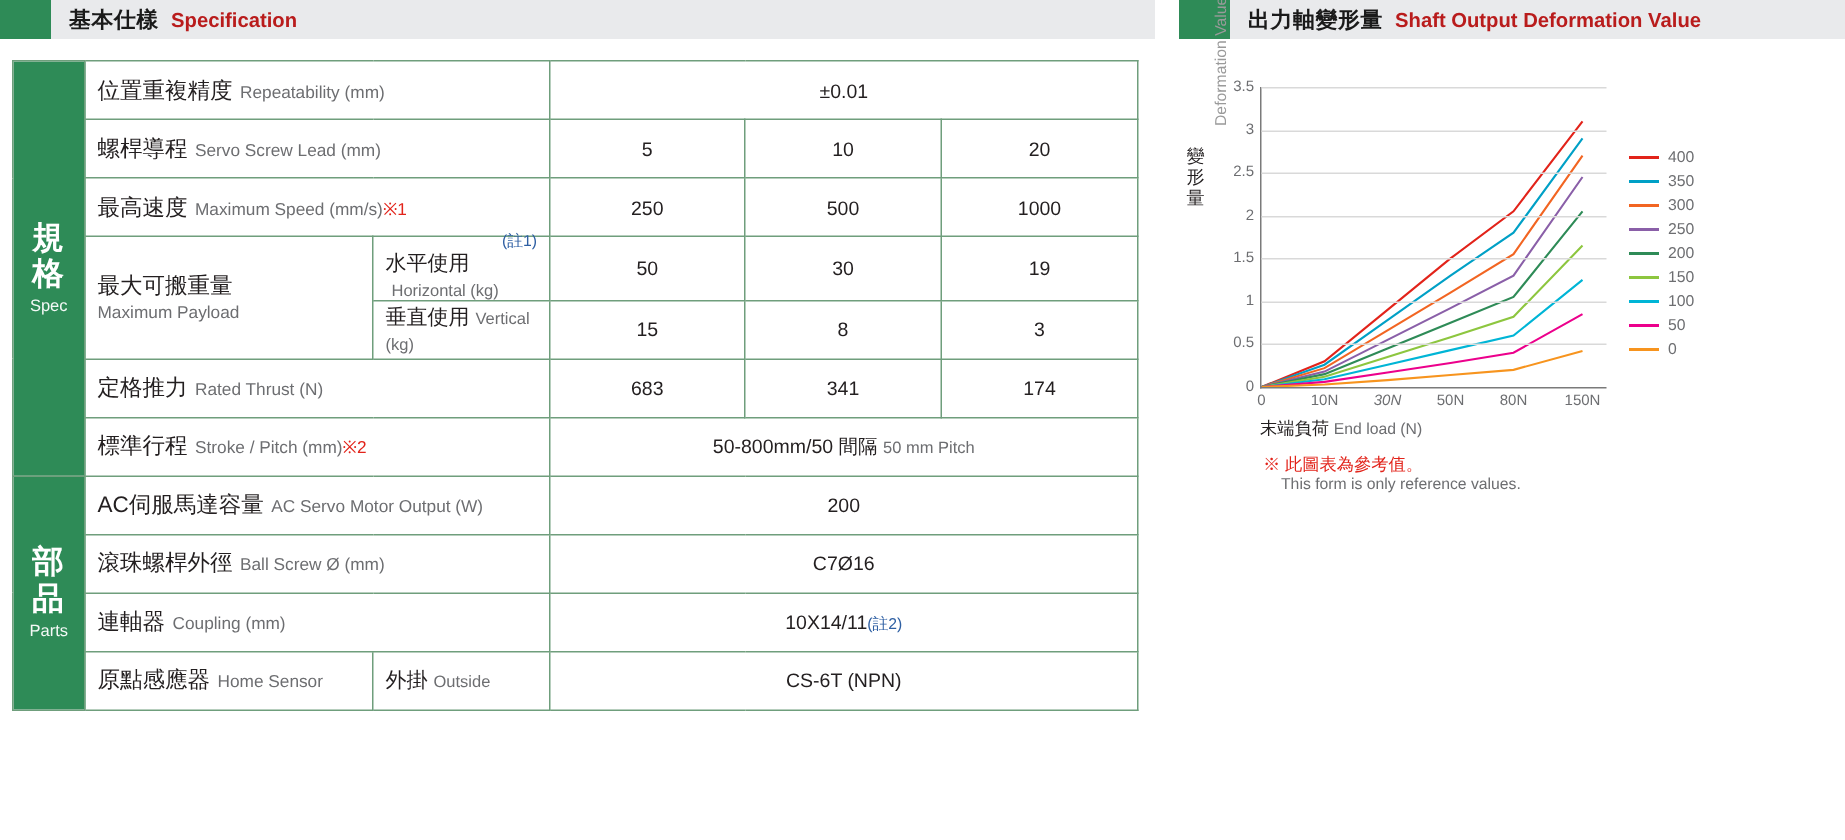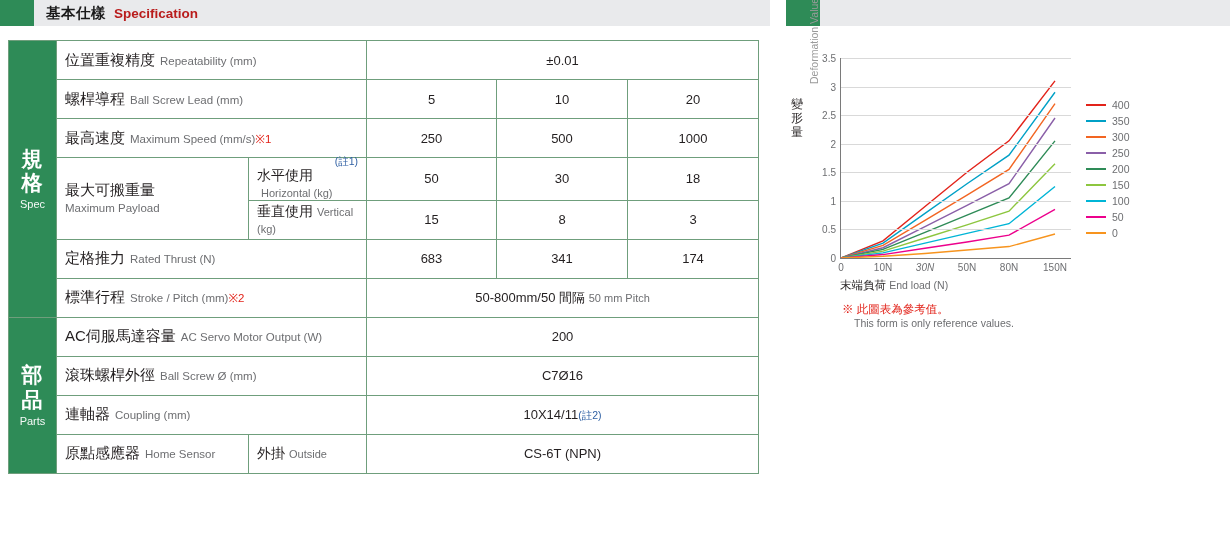--- a/index.html
+++ b/index.html
@@ -171,21 +171,21 @@
           <span class="sm">Spec</span>
         </td>
         <td class="label" colspan="2">
           <span class="jp">位置重複精度</span><span class="en">Repeatability (mm)</span>
         </td>
         <td class="val" colspan="3">±0.01</td>
       </tr>
 
       <tr>
         <td class="label" colspan="2">
-          <span class="jp">螺桿導程</span><span class="en">Ball Screw Lead (mm)</span>
+          <span class="jp">螺桿導程</span><span class="en">Servo Screw Lead (mm)</span>
         </td>
         <td class="val">5</td>
         <td class="val">10</td>
         <td class="val">20</td>
       </tr>
 
       <tr>
         <td class="label" colspan="2">
           <span class="jp">最高速度</span><span class="en">Maximum Speed (mm/s)</span><span class="note-red">※1</span>
         </td>
@@ -198,21 +198,21 @@
         <td class="label" rowspan="2">
           <div><span class="jp">最大可搬重量</span></div>
           <div><span class="en" style="margin-left:0">Maximum Payload</span></div>
         </td>
         <td class="sublabel">
           <span class="note-sup">(註1)</span>
           <span class="jp">水平使用</span><span class="en">Horizontal (kg)</span>
         </td>
         <td class="val">50</td>
         <td class="val">30</td>
-        <td class="val">18</td>
+        <td class="val">19</td>
       </tr>
 
       <tr>
         <td class="sublabel">
           <span class="jp">垂直使用</span><span class="en">Vertical (kg)</span>
         </td>
         <td class="val">15</td>
         <td class="val">8</td>
         <td class="val">3</td>
       </tr>
@@ -273,20 +273,24 @@
         <td class="val" colspan="3">CS-6T (NPN)</td>
       </tr>
     </tbody>
   </table>
 </div>
 
 <div id="right-panel">
 
   <div class="section-header">
     <span class="swatch"></span>
+    <span class="titles">
+      <span class="jp">出力軸變形量</span>
+      <span class="en">Shaft Output Deformation Value</span>
+    </span>
   </div>
 
   <div id="chart-area">
     <div id="ylabel-vert">變形量</div>
     <div id="ylabel-en">Deformation Value (mm)</div>
 
     <div id="plot">
       <svg id="chart-svg" width="230" height="200" viewBox="0 0 230 200" preserveAspectRatio="none" style="position:absolute;left:0;top:0;">
           <polyline points="0,200 42,182.85714285714286 84,148.57142857142856 126,114.28571428571429 168,82.85714285714288 214,22.857142857142833" fill="none" stroke="#e2231a" stroke-width="1.4"></polyline>
           <polyline points="0,200 42,185.14285714285714 84,155.42857142857144 126,125.71428571428571 168,97.14285714285712 214,34.285714285714306" fill="none" stroke="#00a0c6" stroke-width="1.4"></polyline>

